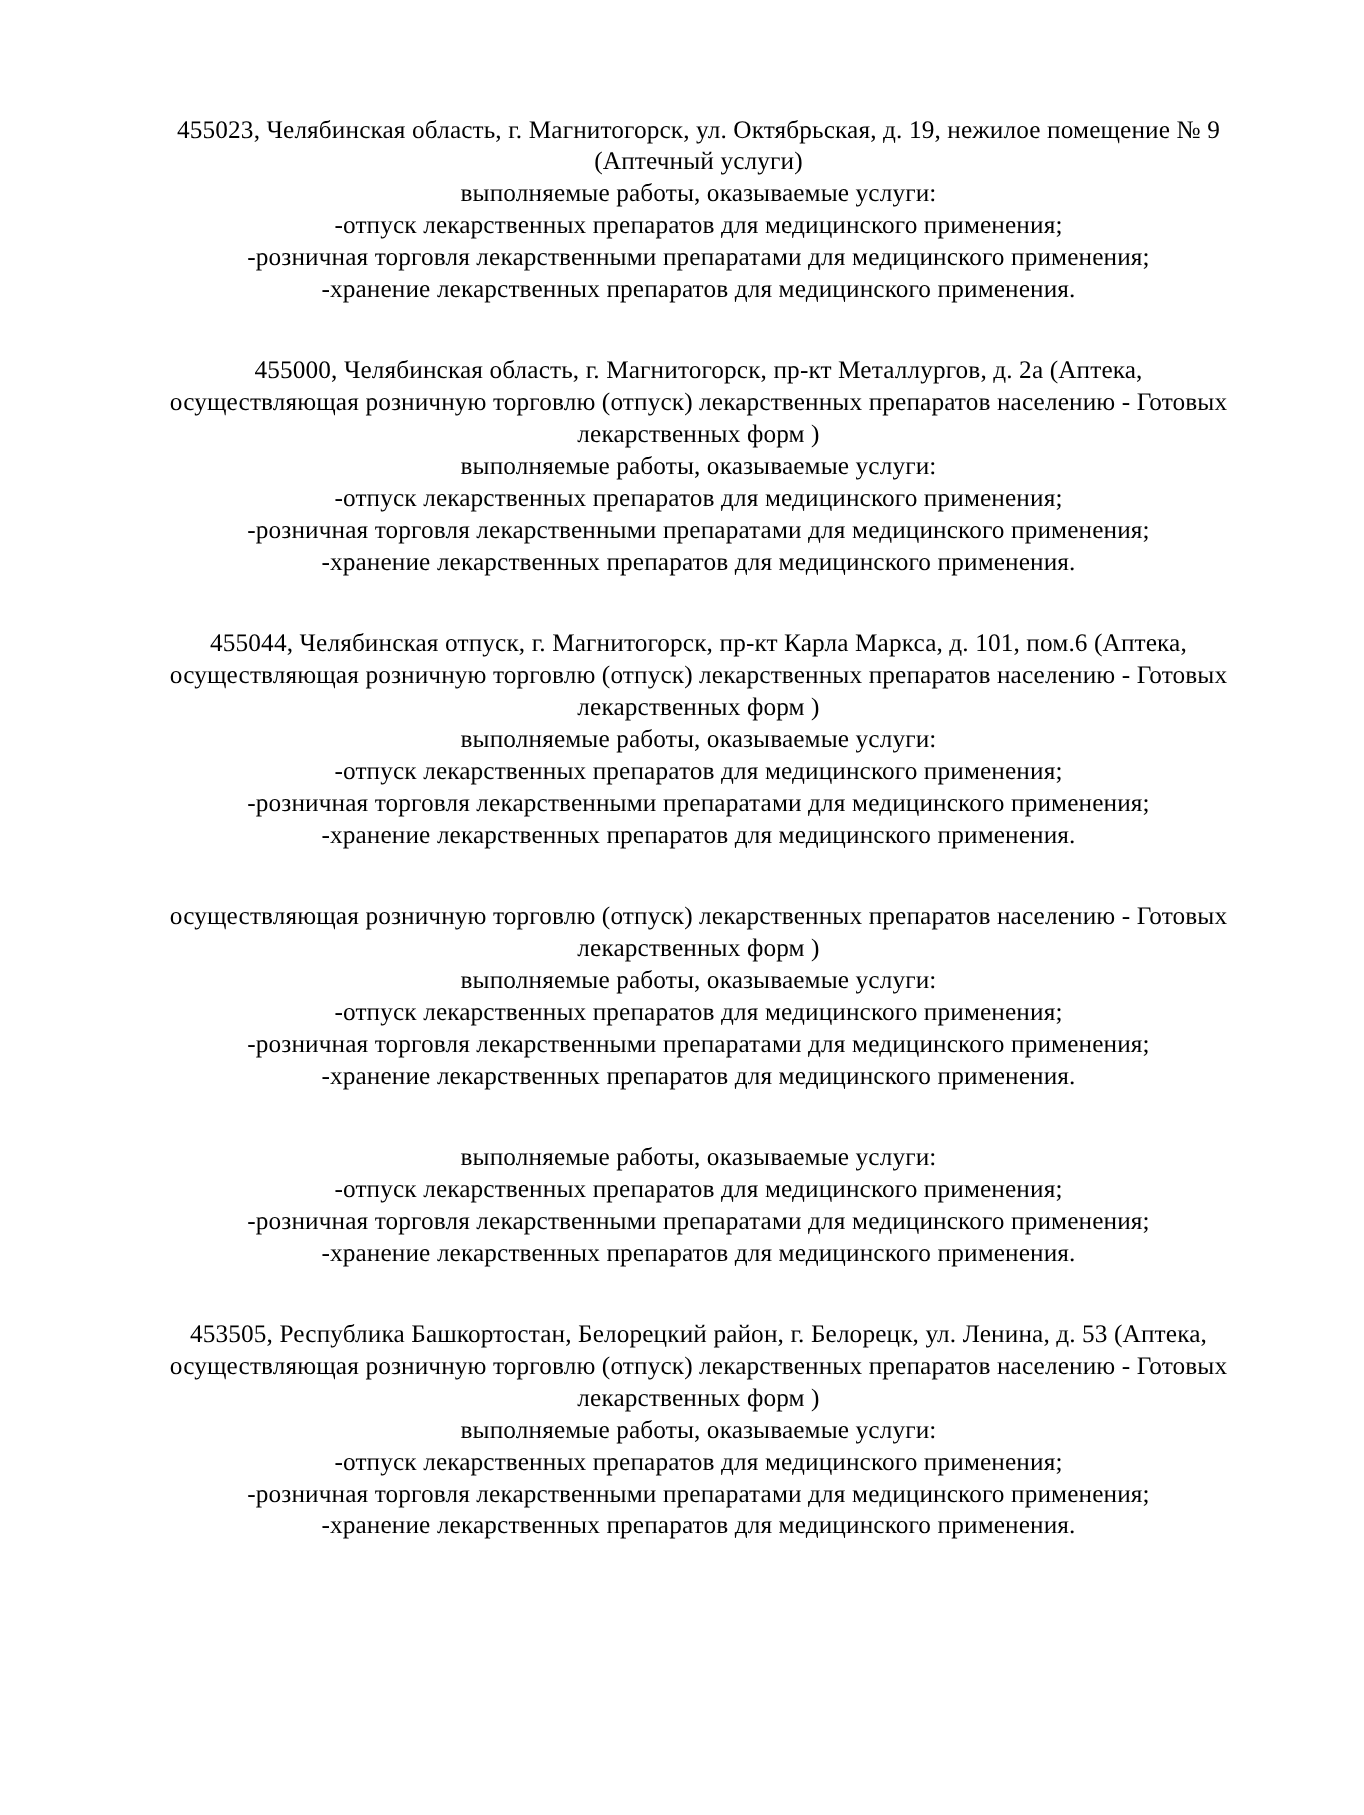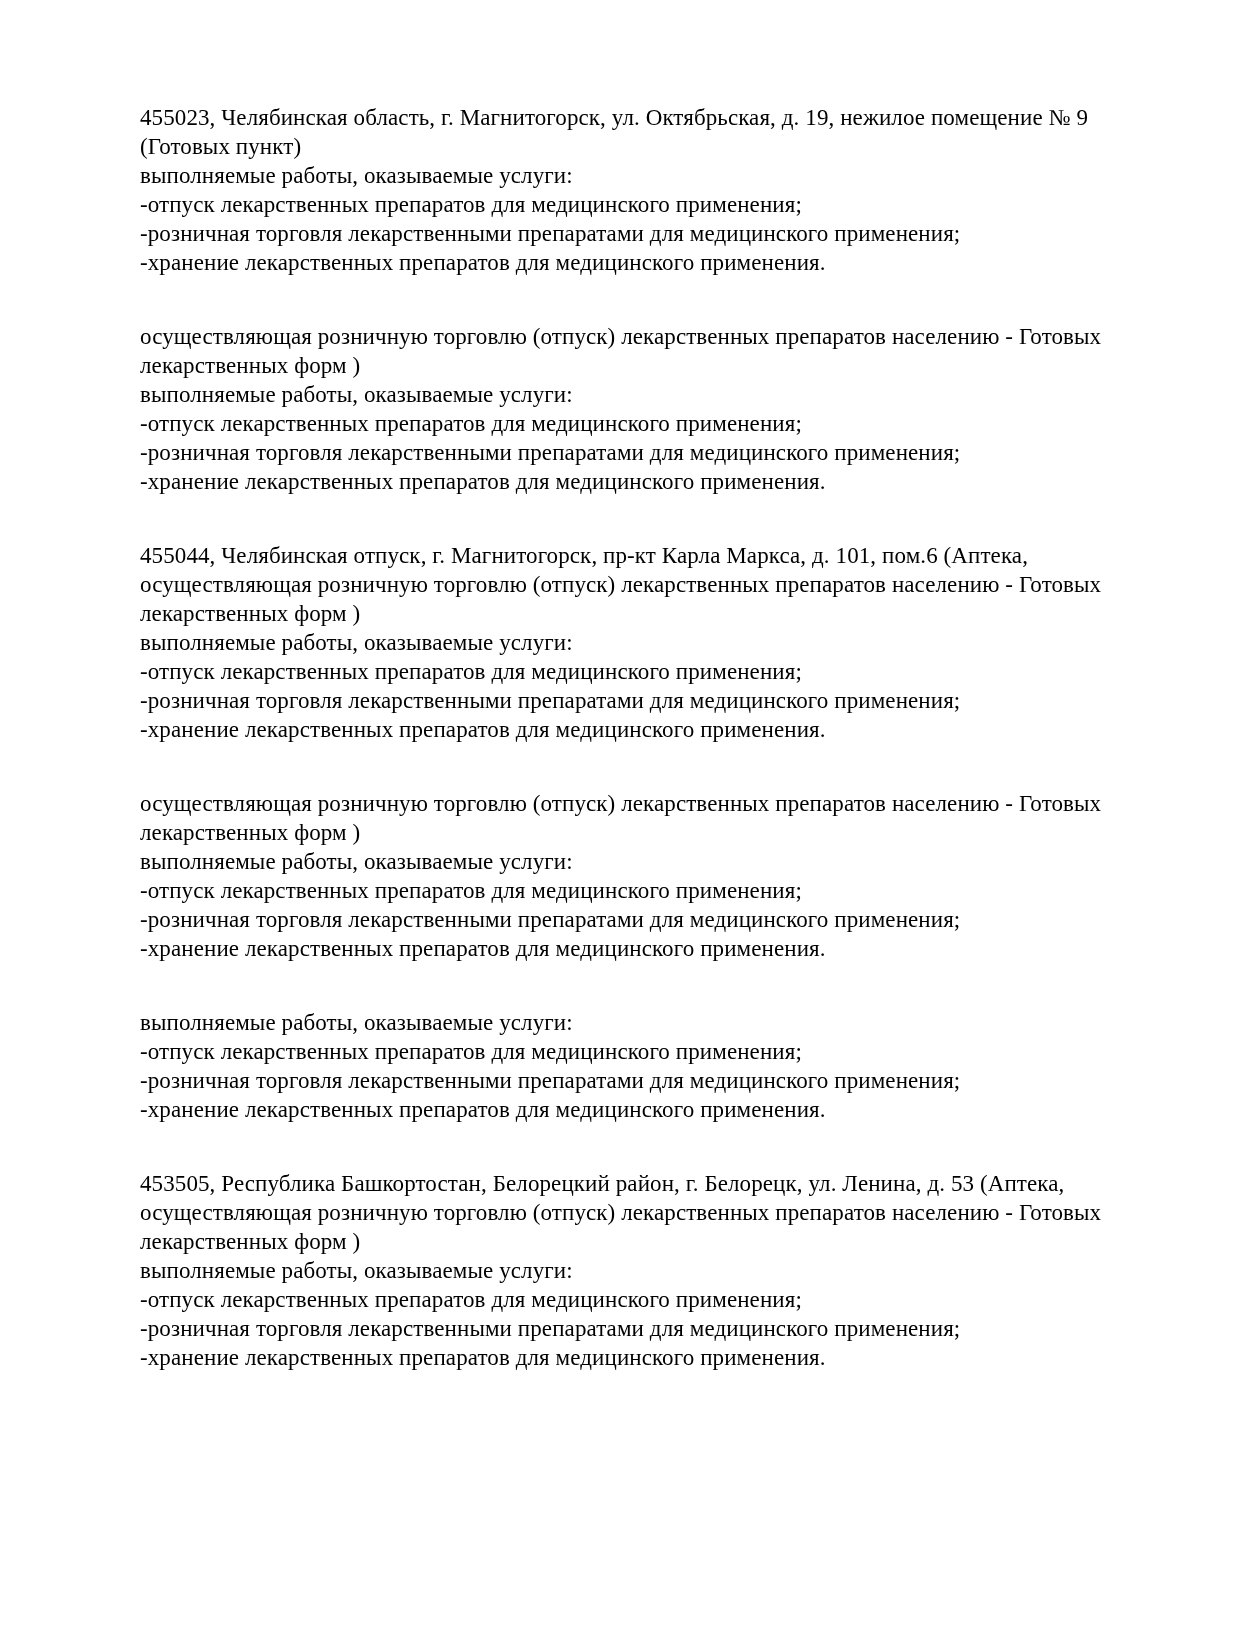--- a/index.html
+++ b/index.html
@@ -15,43 +15,45 @@
     color: #000000;
   }
   .page {
     box-sizing: border-box;
     width: 1240px;
     height: 1650px;
     padding: 103px 110px 0 140px;
   }
   .entry {
     margin: 0 0 45px 0;
+    text-align: center;
   }
   .line {
     font-size: 23px;
     line-height: 29px;
     white-space: nowrap;
     letter-spacing: 0.1px;
   }
 </style>
 </head>
 <body>
 
 <div class="page">
 
   <div class="entry">
     <div class="line">455023, Челябинская область, г. Магнитогорск, ул. Октябрьская, д. 19, нежилое помещение № 9</div>
-    <div class="line">(Готовых пункт)</div>
+    <div class="line">(Аптечный услуги)</div>
     <div class="line">выполняемые работы, оказываемые услуги:</div>
     <div class="line">-отпуск лекарственных препаратов для медицинского применения;</div>
     <div class="line">-розничная торговля лекарственными препаратами для медицинского применения;</div>
     <div class="line">-хранение лекарственных препаратов для медицинского применения.</div>
   </div>
 
   <div class="entry">
+    <div class="line">455000, Челябинская область, г. Магнитогорск, пр-кт Металлургов, д. 2а (Аптека,</div>
     <div class="line">осуществляющая розничную торговлю (отпуск) лекарственных препаратов населению - Готовых</div>
     <div class="line">лекарственных форм )</div>
     <div class="line">выполняемые работы, оказываемые услуги:</div>
     <div class="line">-отпуск лекарственных препаратов для медицинского применения;</div>
     <div class="line">-розничная торговля лекарственными препаратами для медицинского применения;</div>
     <div class="line">-хранение лекарственных препаратов для медицинского применения.</div>
   </div>
 
   <div class="entry">
     <div class="line">455044, Челябинская отпуск, г. Магнитогорск, пр-кт Карла Маркса, д. 101, пом.6 (Аптека,</div>

